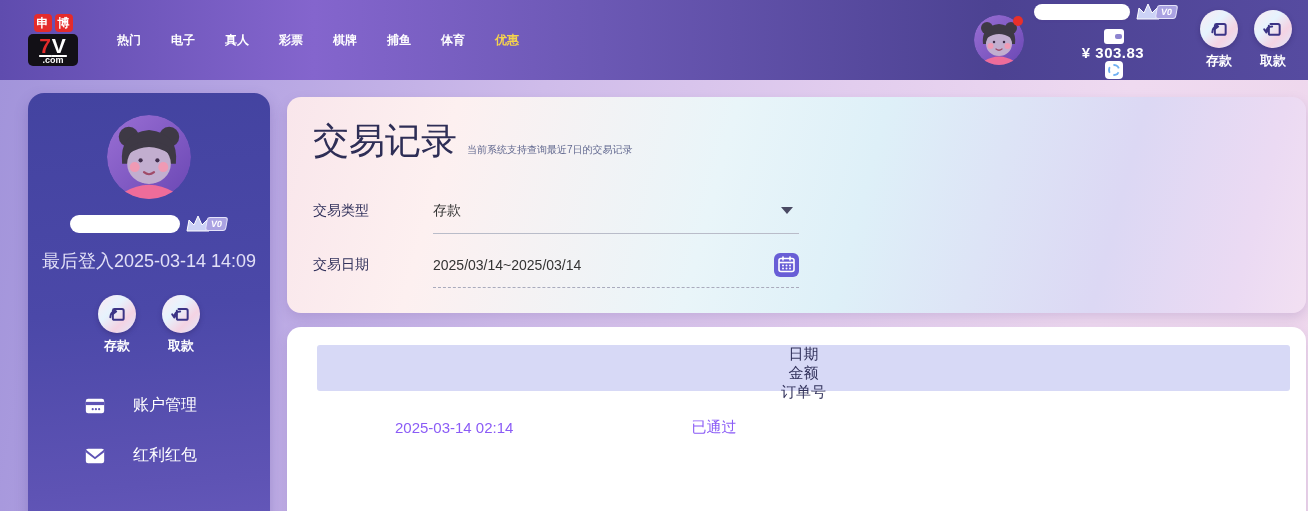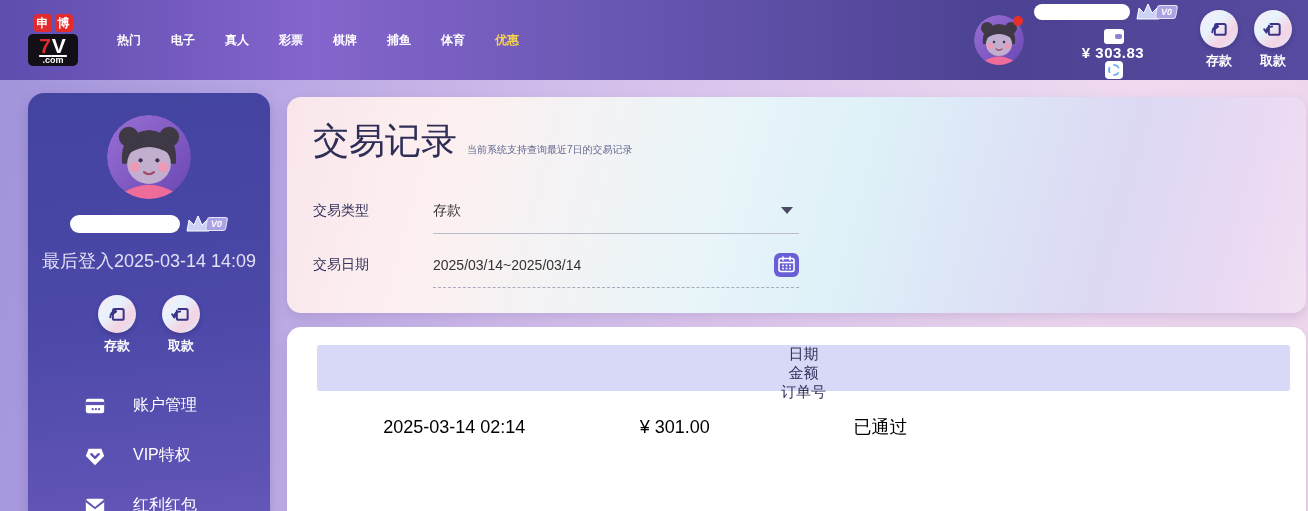--- a/index.html
+++ b/index.html
@@ -107,21 +107,21 @@
   
   .table-card {
     position:absolute; left:287px; top:247px; width:1019px; height:290px;
     background:#fff; border-radius:14px 14px 0 0; box-shadow:0 5px 12px rgba(120,90,160,.20);
   }
   .tbl-head { margin:18px 16px 0 30px; height:46px; background:#d7d9f6; border-radius:3px; display:flex; align-items:center;flex-direction:column; }
   .tbl-row { margin:0 9px 0 30px; height:72px; display:flex; align-items:center; }
   .tc { text-align:center; }
   .tc.c1 { width:28%; } .tc.c2 { width:30%; } .tc.c3 { width:17%; } .tc.c4 { width:25%; }
   .tbl-head .tc { font-size:15px; color:#30305a; font-weight:500; }
-  .tbl-row .tc { font-size:18px; color:#000000; }
+  .tbl-row .tc { font-size:15px; color:#8b5cf6; }
 </style>
 </head>
 <body>
 
 <div class="topnav">
   <div class="logo">
     <div class="logo-badges">
       <span class="logo-badge">申</span>
       <span class="logo-badge">博</span>
     </div>
@@ -266,27 +266,20 @@
           <rect x="2" y="4" width="20" height="16" rx="2.5" fill="#fff"></rect>
           <rect x="2" y="7.5" width="20" height="3.5" fill="#5e53b4"></rect>
           <circle cx="13" cy="15.5" r="1.2" fill="#5e53b4"></circle>
             <circle cx="16.5" cy="15.5" r="1.2" fill="#5e53b4"></circle>
             <circle cx="9.5" cy="15.5" r="1.2" fill="#5e53b4"></circle>
         </svg>
         <span class="sb-menu-label">账户管理</span>
       </div>
       <div class="sb-menu-item">
         <svg viewBox="0 0 24 24">
-          <path d="M12 22 L2 12 L5 4 L19 4 L22 12 Z" fill="#fff"></path>
-          <path d="M8 10 l4 4 l4 -4" stroke="#5e53b4" stroke-width="2.6" fill="none" stroke-linecap="round" stroke-linejoin="round"></path>
-        </svg>
-        <span class="sb-menu-label">VIP特权</span>
-      </div>
-      <div class="sb-menu-item">
-        <svg viewBox="0 0 24 24">
           <rect x="2" y="4" width="20" height="16" rx="2.5" fill="#fff"></rect>
           <path d="M2 5 L12 13 L22 5 L22 8 L12 15.5 L2 8 Z" fill="#5e53b4"></path>
         </svg>
         <span class="sb-menu-label">红利红包</span>
       </div>
     </div>
   </div>
 
   <div class="filter-card">
     <div class="fc-title-row">
@@ -326,17 +319,16 @@
   </div>
 
   <div class="table-card">
     <div class="tbl-head">
       <span class="tc c1">日期</span>
       <span class="tc c3">金额</span>
       <span class="tc c2">订单号</span>
     </div>
     <div class="tbl-row">
       <span class="tc c1">2025-03-14 02:14</span>
-      <span class="tc c3">¥ 301.00</span>
       <span class="tc c4">已通过</span>
     </div>
   </div>
 </div>
 
 </body></html>

